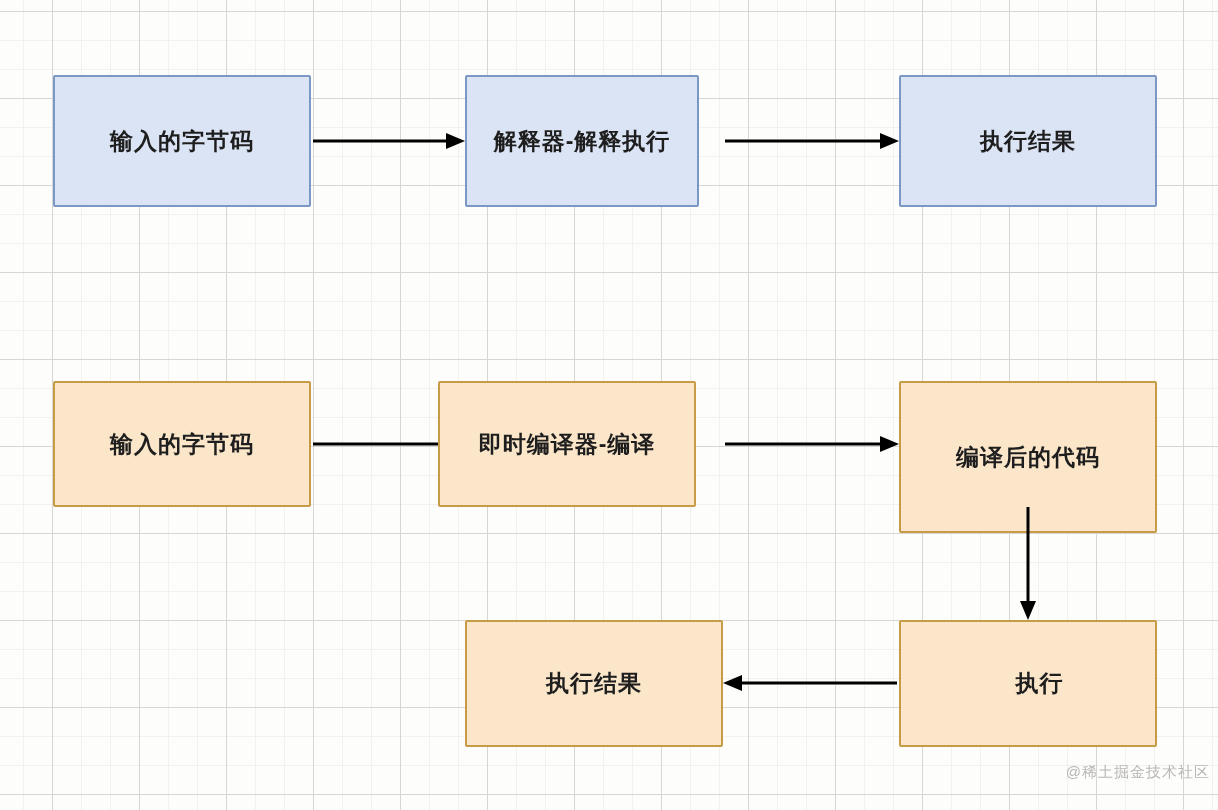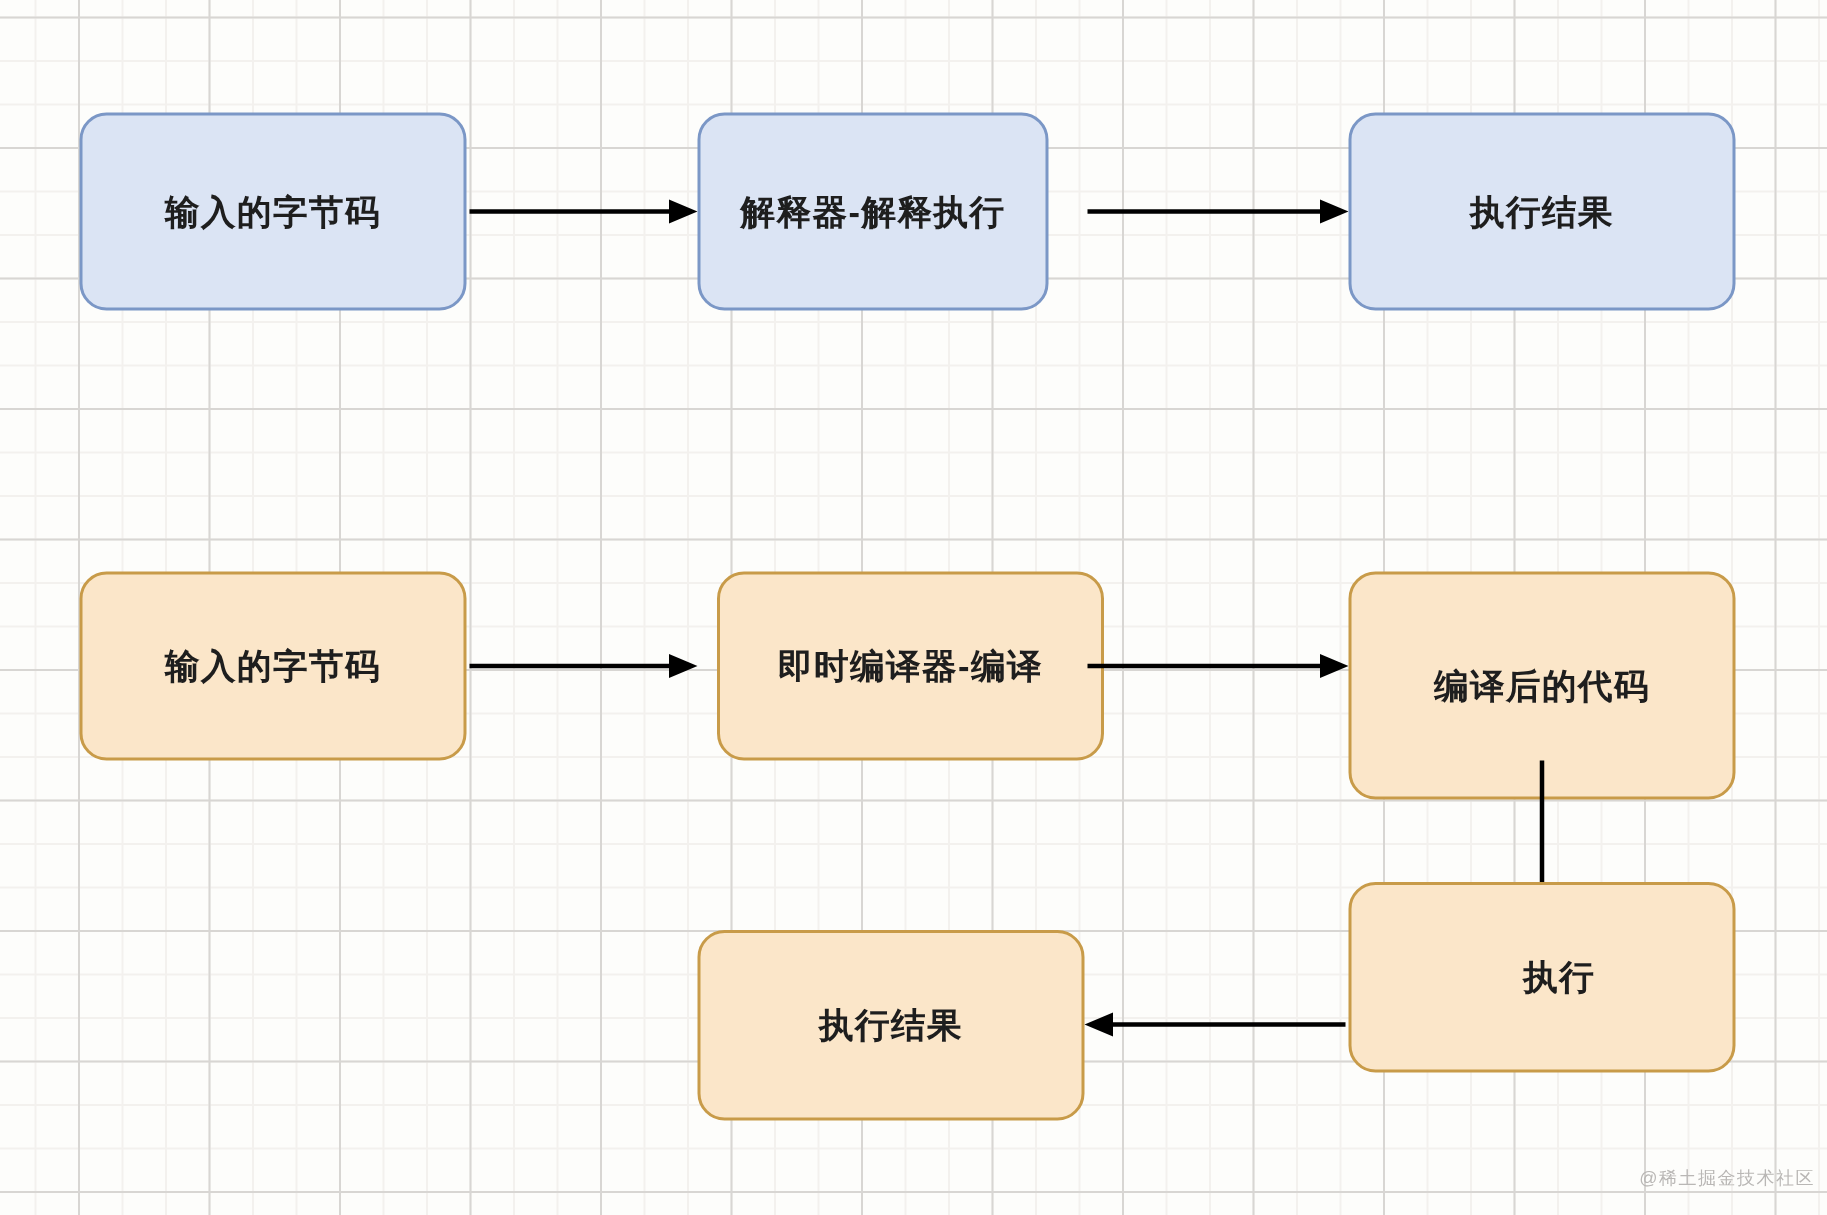--- a/index.html
+++ b/index.html
@@ -18,21 +18,21 @@
       linear-gradient(#f3f1ee 1px, transparent 1px),
       linear-gradient(90deg, #f3f1ee 1px, transparent 1px);
     background-size: 87px 87px, 87px 87px, 29px 29px, 29px 29px;
     background-position: 52px 11px, 52px 11px, 23px 11px, 23px 11px;
   }
   .node {
     position: absolute;
     display: flex;
     align-items: center;
     justify-content: center;
-    border-radius: 18px;
+    border-radius: 2px;
     font-size: 23px;
     font-weight: bold;
     color: #1e1e1e;
     letter-spacing: 1px;
     text-align: center;
   }
   .node.blue {
     background: #dbe4f4;
     border: 2px solid #7b97c6;
   }
@@ -42,22 +42,22 @@
   }
   .arrow {
     position: absolute;
     overflow: visible;
   }
   .arrow line { stroke: #000; stroke-width: 3; }
   .arrow polygon { fill: #000; }
   .watermark {
     position: absolute;
     right: 8px;
-    bottom: 16px;
-    font-size: 12px;
+    bottom: 28px;
+    font-size: 15px;
     color: #b9b7b5;
     letter-spacing: 1px;
     margin-left: 36px;
   }
 </style>
 </head>
 <body>
 
 <div class="canvas">
 
@@ -85,21 +85,21 @@
 
   <div class="node orange" style="left:53px; top:381px; width:258px; height:126px;">
     <span>输入的字节码</span>
   </div>
 
   <svg class="arrow" style="left:311px; top:432px;" width="154" height="24">
     <line x1="2" y1="12" x2="137" y2="12"></line>
     <polygon points="135,4 154,12 135,20"></polygon>
   </svg>
 
-  <div class="node orange" style="left:478px; top:381px; width:258px; height:126px;">
+  <div class="node orange" style="left:438px; top:381px; width:258px; height:126px;">
     <span>即时编译器-编译</span>
   </div>
 
   <svg class="arrow" style="left:723px; top:432px;" width="176" height="24">
     <line x1="2" y1="12" x2="159" y2="12"></line>
     <polygon points="157,4 176,12 157,20"></polygon>
   </svg>
 
   <div class="node orange" style="left:899px; top:381px; width:258px; height:152px;">
     <span>编译后的代码</span>
@@ -112,19 +112,19 @@
 
   <div class="node orange" style="left:465px; top:620px; width:258px; height:127px;">
     <span>执行结果</span>
   </div>
 
   <svg class="arrow" style="left:723px; top:671px;" width="176" height="24">
     <line x1="17" y1="12" x2="174" y2="12"></line>
     <polygon points="19,4 0,12 19,20"></polygon>
   </svg>
 
-  <div class="node orange" style="left:899px; top:588px; width:258px; height:127px;padding-left:23px;">
+  <div class="node orange" style="left:899px; top:620px; width:258px; height:127px;padding-left:23px;">
     <span>执行</span>
   </div>
 
   <div class="watermark">@稀土掘金技术社区</div>
 
 </div>
 
 </body></html>

